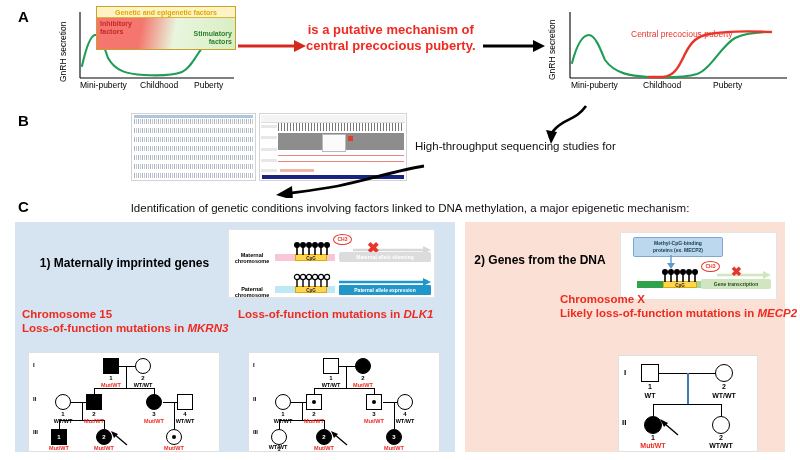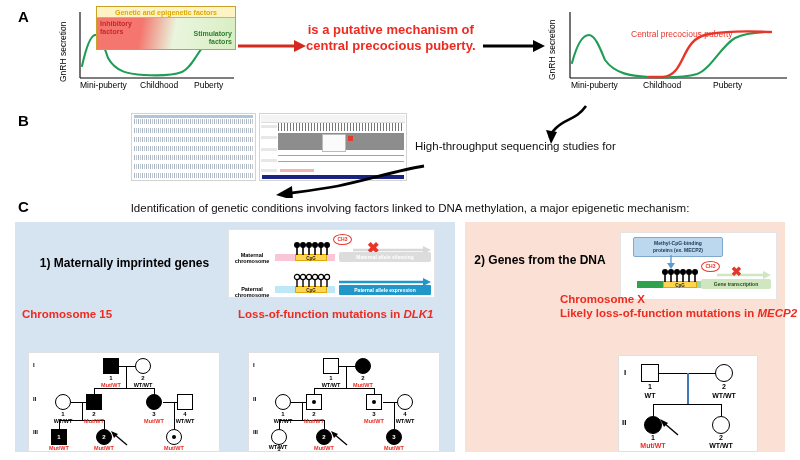--- a/index.html
+++ b/index.html
@@ -282,20 +282,21 @@
   </svg>
   <svg class="abs" style="left:110px;top:48px;" width="92" height="9">
     <line x1="0" y1="4" x2="84" y2="4" stroke="#2196c9" stroke-width="2.6"></line>
     <polygon points="84,0 92,4 84,8" fill="#2196c9"></polygon>
   </svg>
   <div class="express-box" style="left:110px;top:55px;width:92px;">Paternal allele expression</div>
 </div>
 
 <div class="c-red" style="left:22px;top:307px;width:210px;">
   <div>Chromosome 15</div>
+  <div><span>Loss-of-function mutations in </span><i>MKRN3</i></div>
 </div>
 <div class="c-red" style="left:238px;top:307px;width:210px;">
   <div><span>Loss-of-function mutations in </span><i>DLK1</i></div>
 </div>
 
 <div class="c-pink" style="left:465px;top:222px;width:320px;height:230px;"></div>
 
 <div class="c-head" style="left:470px;top:253px;width:140px;">
   <div>2) Genes from the DNA</div>
 </div>

